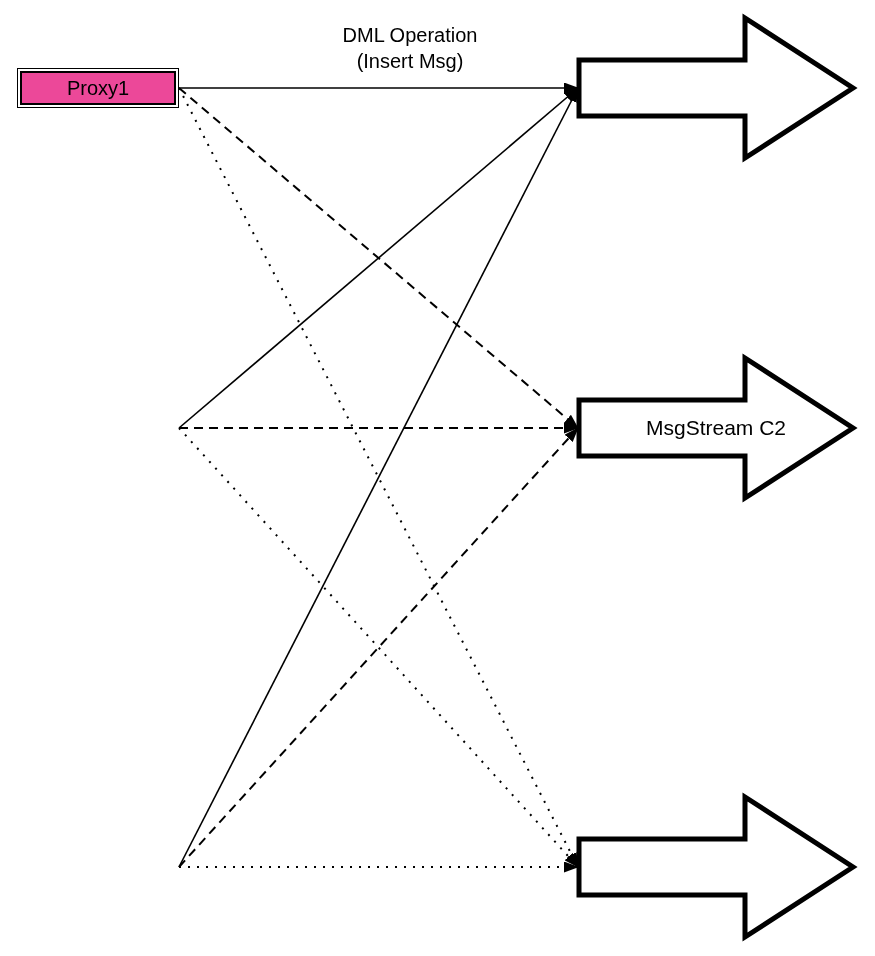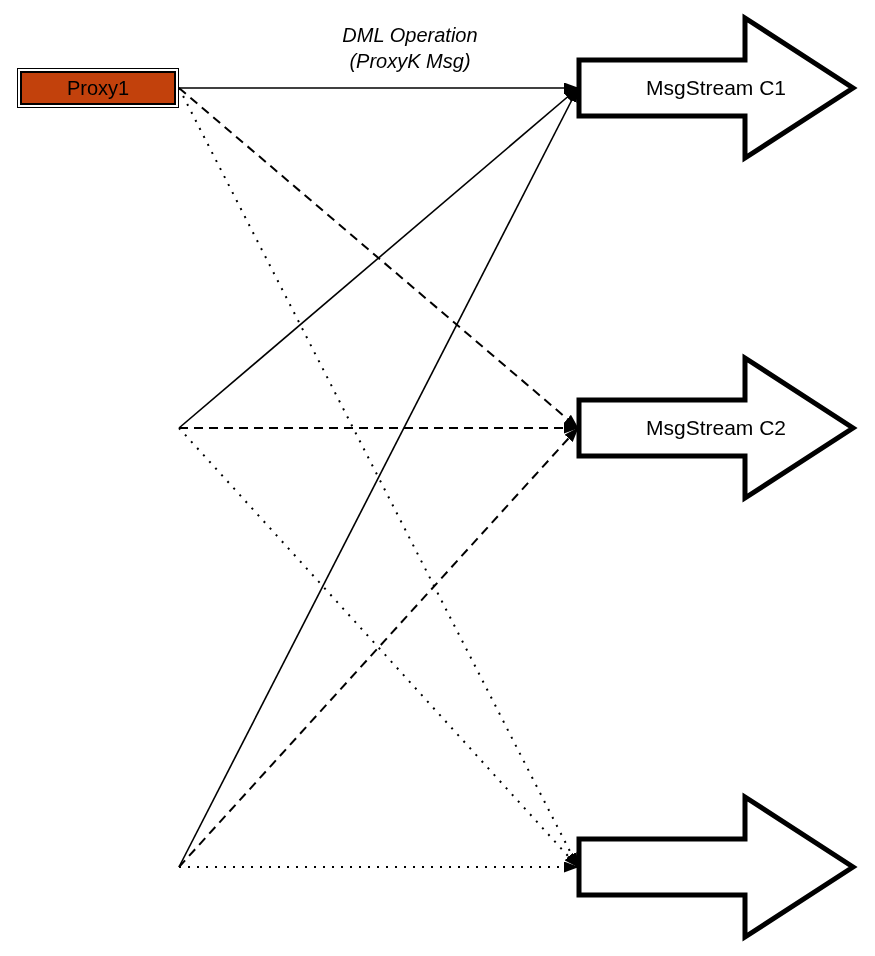--- a/index.html
+++ b/index.html
@@ -32,21 +32,21 @@
     fill: #ffffff;
     stroke: #000000;
     stroke-width: 5;
     stroke-linejoin: miter;
   }
   .proxy-box {
     position: absolute;
     left: 20px;
     width: 152px;
     height: 30px;
-    background: #c2410c;
+    background: #ec4899;
     border: 2px solid #000000;
     outline: 1px solid #000000;
     outline-offset: 2px;
     display: flex;
     align-items: center;
     justify-content: center;
     font-size: 20px;
     color: #000000;
   }
   .stream-label {
@@ -63,21 +63,20 @@
   }
   .edge-caption {
     position: absolute;
     left: 285px;
     top: 22px;
     width: 250px;
     text-align: center;
     font-size: 20px;
     line-height: 26px;
     color: #000000;
-    font-style: italic;
   }
 </style>
 </head>
 <body>
 
 <div id="canvas">
 
   <svg id="wires" viewBox="0 0 875 956" xmlns="http://www.w3.org/2000/svg">
     <defs>
       <marker id="ah" markerUnits="userSpaceOnUse" markerWidth="15" markerHeight="11" refX="14" refY="5.5" orient="auto">
@@ -97,23 +96,22 @@
         <line x1="179" y1="867" x2="578" y2="867" class="edge edge-dotted" marker-end="url(#ah)"></line>
       </g>
 
     <path class="stream-arrow" d="M579,60 H745 V18 L853,88 L745,158 V116 H579 Z"></path>
     <path class="stream-arrow" d="M579,400 H745 V358 L853,428 L745,498 V456 H579 Z"></path>
     <path class="stream-arrow" d="M579,839 H745 V797 L853,867 L745,937 V895 H579 Z"></path>
   </svg>
 
   <div class="edge-caption">
     <div>DML Operation</div>
-    <div>(ProxyK Msg)</div>
+    <div>(Insert Msg)</div>
   </div>
 
   <div class="proxy-box" style="top:71px">
     <span>Proxy1</span>
   </div>
 
-  <div class="stream-label" style="top:74px">MsgStream C1</div>
   <div class="stream-label" style="top:414px">MsgStream C2</div>
 
 </div>
 
 </body></html>

